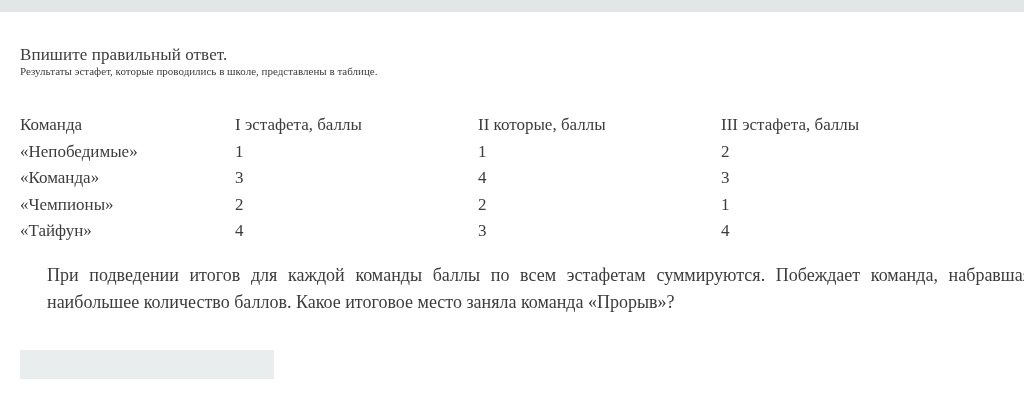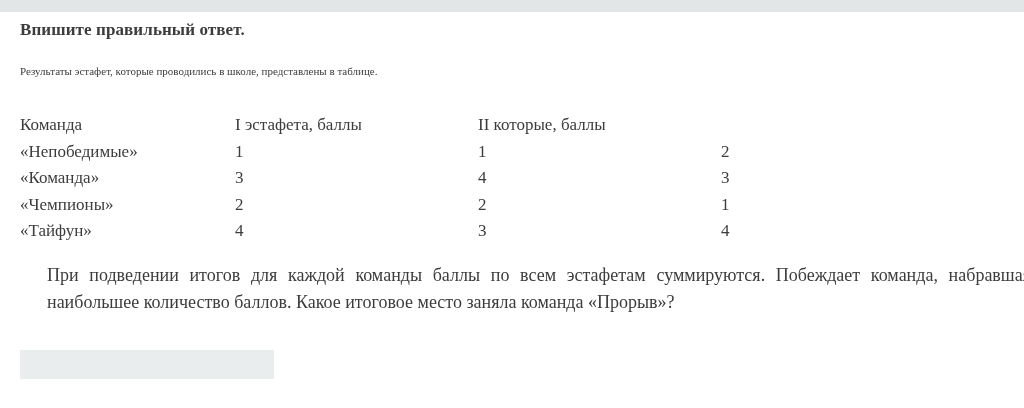--- a/index.html
+++ b/index.html
@@ -16,23 +16,23 @@
     overflow: hidden;
   }
   .top-bar {
     position: absolute;
     top: 0; left: 0;
     width: 1024px; height: 12px;
     background: #e2e6e7;
   }
   .title {
     position: absolute;
-    top: 20px; left: 20px;
+    top: 45px; left: 20px;
     font-size: 17px;
-    font-weight: bold;
+    font-weight: normal;
     letter-spacing: 0.1px;
   }
   .intro {
     position: absolute;
     top: 65px; left: 20px;
     width: 984px;
     font-size: 11px;
   }
   .results-table {
     position: absolute;
@@ -76,20 +76,21 @@
 
   <div class="title">Впишите правильный ответ.</div>
 
   <div class="intro">Результаты эстафет, которые проводились в школе, представлены в таблице.</div>
 
   <div class="results-table">
     <div class="t-row">
       <span>Команда</span>
       <span>I эстафета, баллы</span>
       <span>II которые, баллы</span>
+      <span>III эстафета, баллы</span>
     </div>
     <div class="t-row">
       <span>«Непобедимые»</span>
       <span>1</span>
       <span>1</span>
       <span>2</span>
     </div>
     <div class="t-row">
       <span>«Команда»</span>
       <span>3</span>

